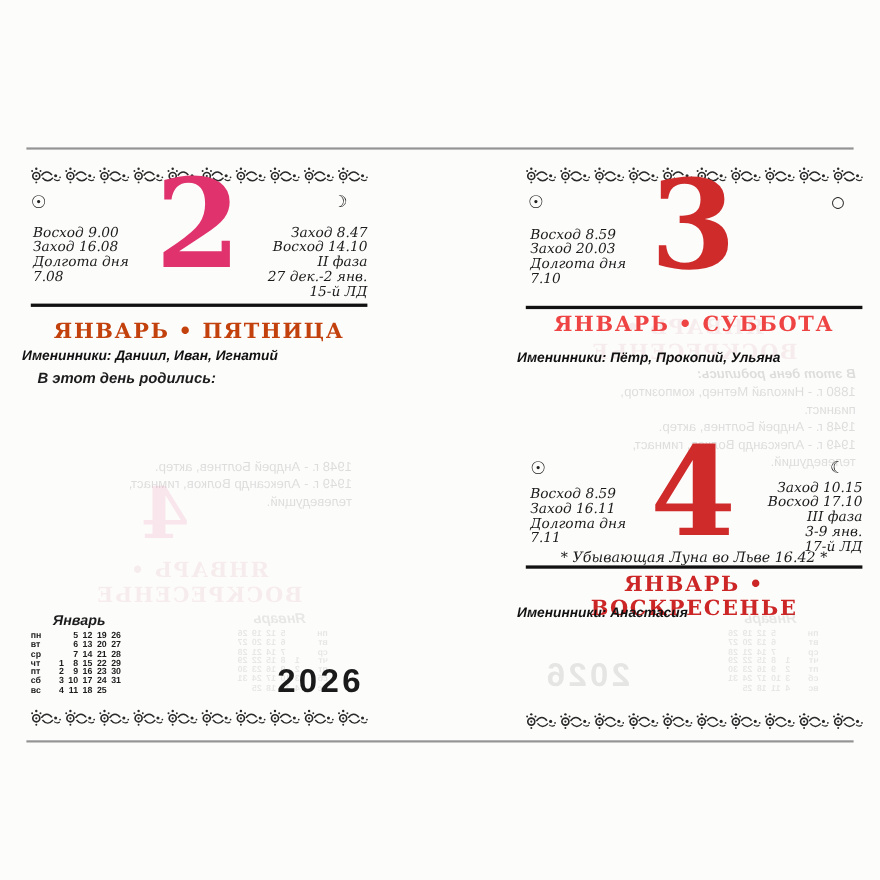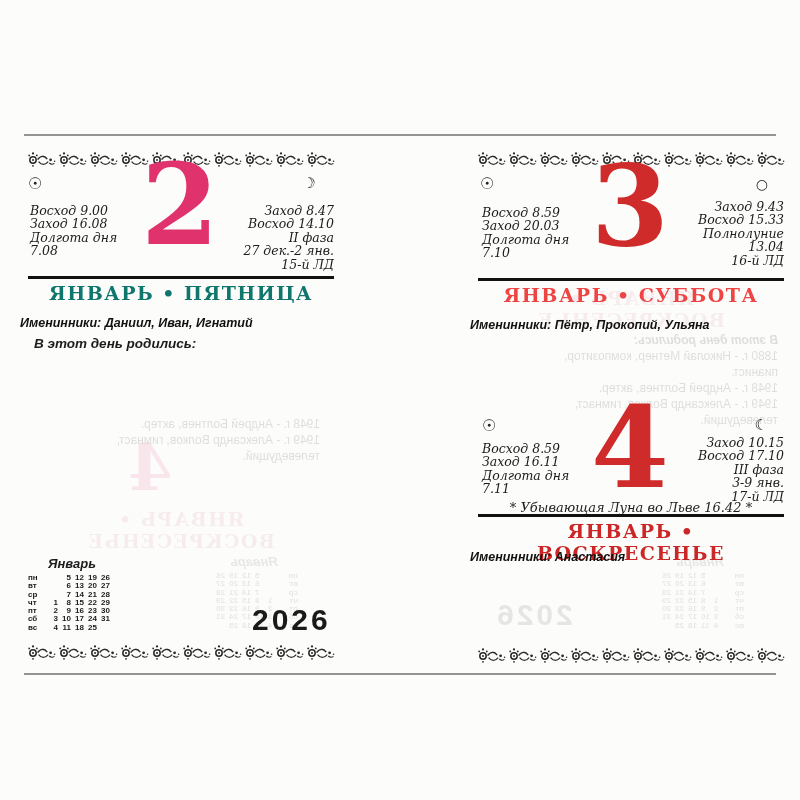--- a/index.html
+++ b/index.html
@@ -97,21 +97,21 @@
 
     <div class="astro ta-r" style="right:8px;top:56px;width:140px">
       <div>Заход 8.47</div>
       <div>Восход 14.10</div>
       <div>II фаза</div>
       <div>27 дек.-2 янв.</div>
       <div>15-й ЛД</div>
     </div>
 
     <div class="rule" style="top:128px"></div>
-    <div class="title" style="top:134px;color:#0f766e">ЯНВАРЬ • ПЯТНИЦА</div>
+    <div class="title" style="top:142px;color:#c2410c">ЯНВАРЬ • ПЯТНИЦА</div>
     <div class="namedays" style="top:168px">Именинники: Даниил, Иван, Игнатий</div>
 
     <div class="born-h" style="top:188px">В этот день родились:</div>
 
     <div class="ghost g-born" style="left:30px;top:268px;width:270px">
       <div>1948 г. - Андрей Болтнев, актер.</div>
       <div>1949 г. - Александр Волков, гимнаст, телеведущий.</div>
     </div>
     <div class="ghost g-num" style="left:108px;top:282px;color:#e0336e">4</div>
     <div class="ghost g-title" style="top:360px">ЯНВАРЬ • ВОСКРЕСЕНЬЕ</div>
@@ -276,27 +276,20 @@
 
     <div class="big-num" style="top:12px;color:#cf2b2b">3</div>
 
     <div class="astro" style="left:12px;top:58px;width:110px">
       <div>Восход 8.59</div>
       <div>Заход 20.03</div>
       <div>Долгота дня</div>
       <div>7.10</div>
     </div>
 
-    <div class="astro ta-r" style="right:8px;top:52px;width:140px">
-      <div>Заход 9.43</div>
-      <div>Восход 15.33</div>
-      <div>Полнолуние</div>
-      <div>13.04</div>
-      <div>16-й ЛД</div>
-    </div>
 
     <div class="rule" style="top:130px"></div>
     <div class="ghost g-title" style="top:139px">ЯНВАРЬ • ВОСКРЕСЕНЬЕ</div>
     <div class="title" style="top:136px;color:#ef4444">ЯНВАРЬ • СУББОТА</div>
     <div class="namedays" style="top:170px">Именинники: Пётр, Прокопий, Ульяна</div>
 
     <div class="ghost g-born" style="left:56px;top:184px;width:252px">
       <div class="gb-h">В этот день родились:</div>
       <div>1880 г. - Николай Метнер, композитор, пианист.</div>
       <div>1948 г. - Андрей Болтнев, актер.</div>

